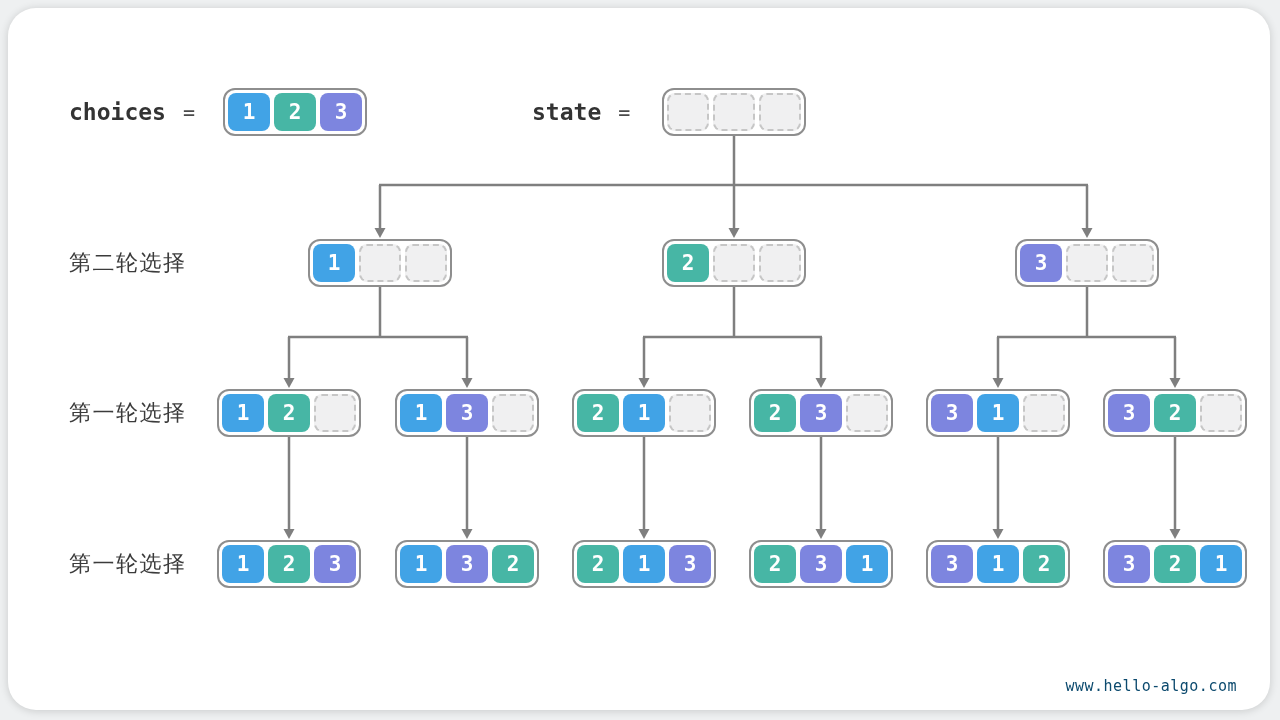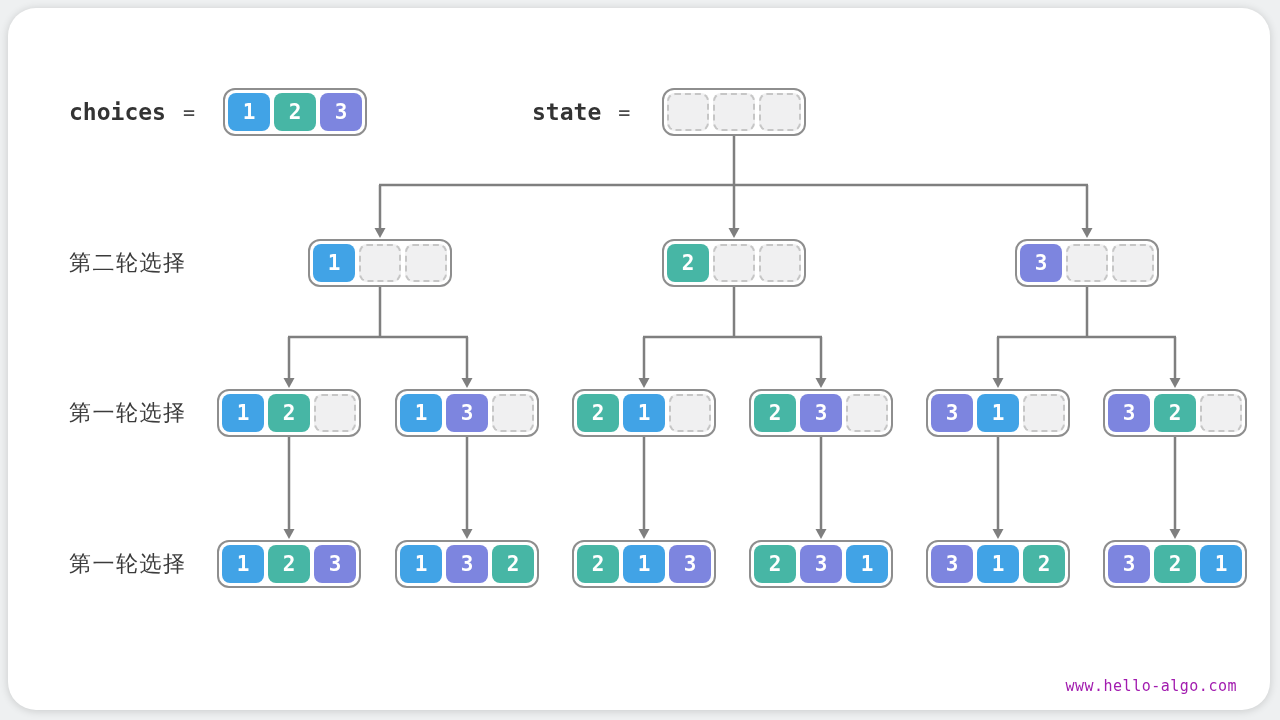--- a/index.html
+++ b/index.html
@@ -44,21 +44,21 @@
   }
   .cell.empty{
     background:#f0f0f1;border:2px dashed #c6c6c6;
   }
 
   #connectors{position:absolute;left:0;top:0;pointer-events:none;}
 
   .watermark{
     position:absolute;right:55px;top:677px;
     font-family:"DejaVu Sans Mono", monospace;
-    font-size:15px;color:#a21caf;letter-spacing:0.5px;
+    font-size:15px;color:#0c4a6e;letter-spacing:0.5px;
   }
 </style>
 </head>
 <body>
 
 <div class="card"></div>
 
 <div class="stage">
 
   <svg id="connectors" width="1280" height="720">

